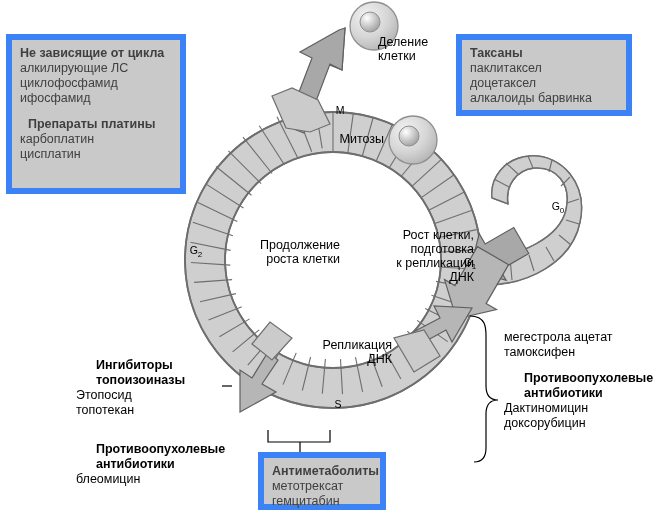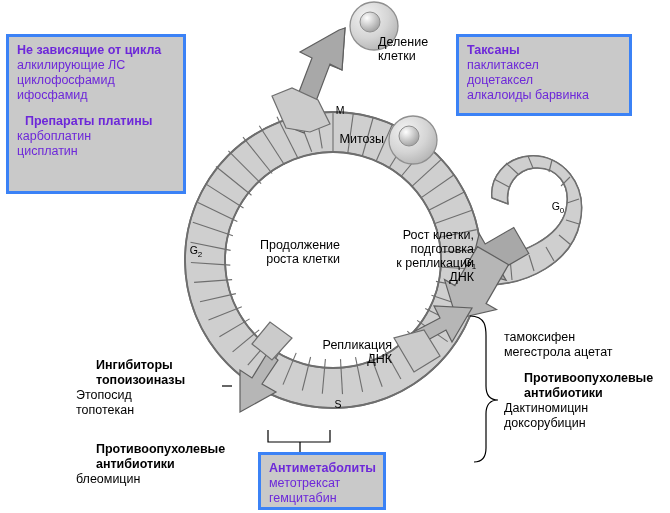--- a/index.html
+++ b/index.html
@@ -16,24 +16,24 @@
   }
   #stage {
     position: absolute;
     left: 0; top: 0;
     width: 670px;
     height: 513px;
   }
   .box {
     position: absolute;
     background: #c9c9c9;
-    border: 3px solid #3b82f6;
+    border: 6px solid #3b82f6;
     box-sizing: border-box;
     padding: 6px 8px;
-    color: #6d28d9;
+    color: #404040;
     font-size: 12.5px;
     line-height: 15px;
   }
   .box .hdr {
     font-weight: bold;
     display: block;
   }
   .box .ln {
     display: block;
   }
@@ -278,21 +278,21 @@
     <span class="ln">топотекан</span>
   </div>
 
   <div class="plain" style="left:76px; top:442px; width:170px;">
     <span class="hdr">Противоопухолевые</span>
     <span class="hdr">антибиотики</span>
     <span class="ln">блеомицин</span>
   </div>
 
   <div class="plain" style="left:504px; top:330px; width:164px;">
+    <span class="ln">мегестрола ацетат</span>
     <span class="ln">тамоксифен</span>
-    <span class="ln">мегестрола ацетат</span>
     <span class="hdr" style="margin-top:11px;">Противоопухолевые</span>
     <span class="hdr">антибиотики</span>
     <span class="ln">Дактиномицин</span>
     <span class="ln">доксорубицин</span>
   </div>
 
 </div>
 
 </body></html>

